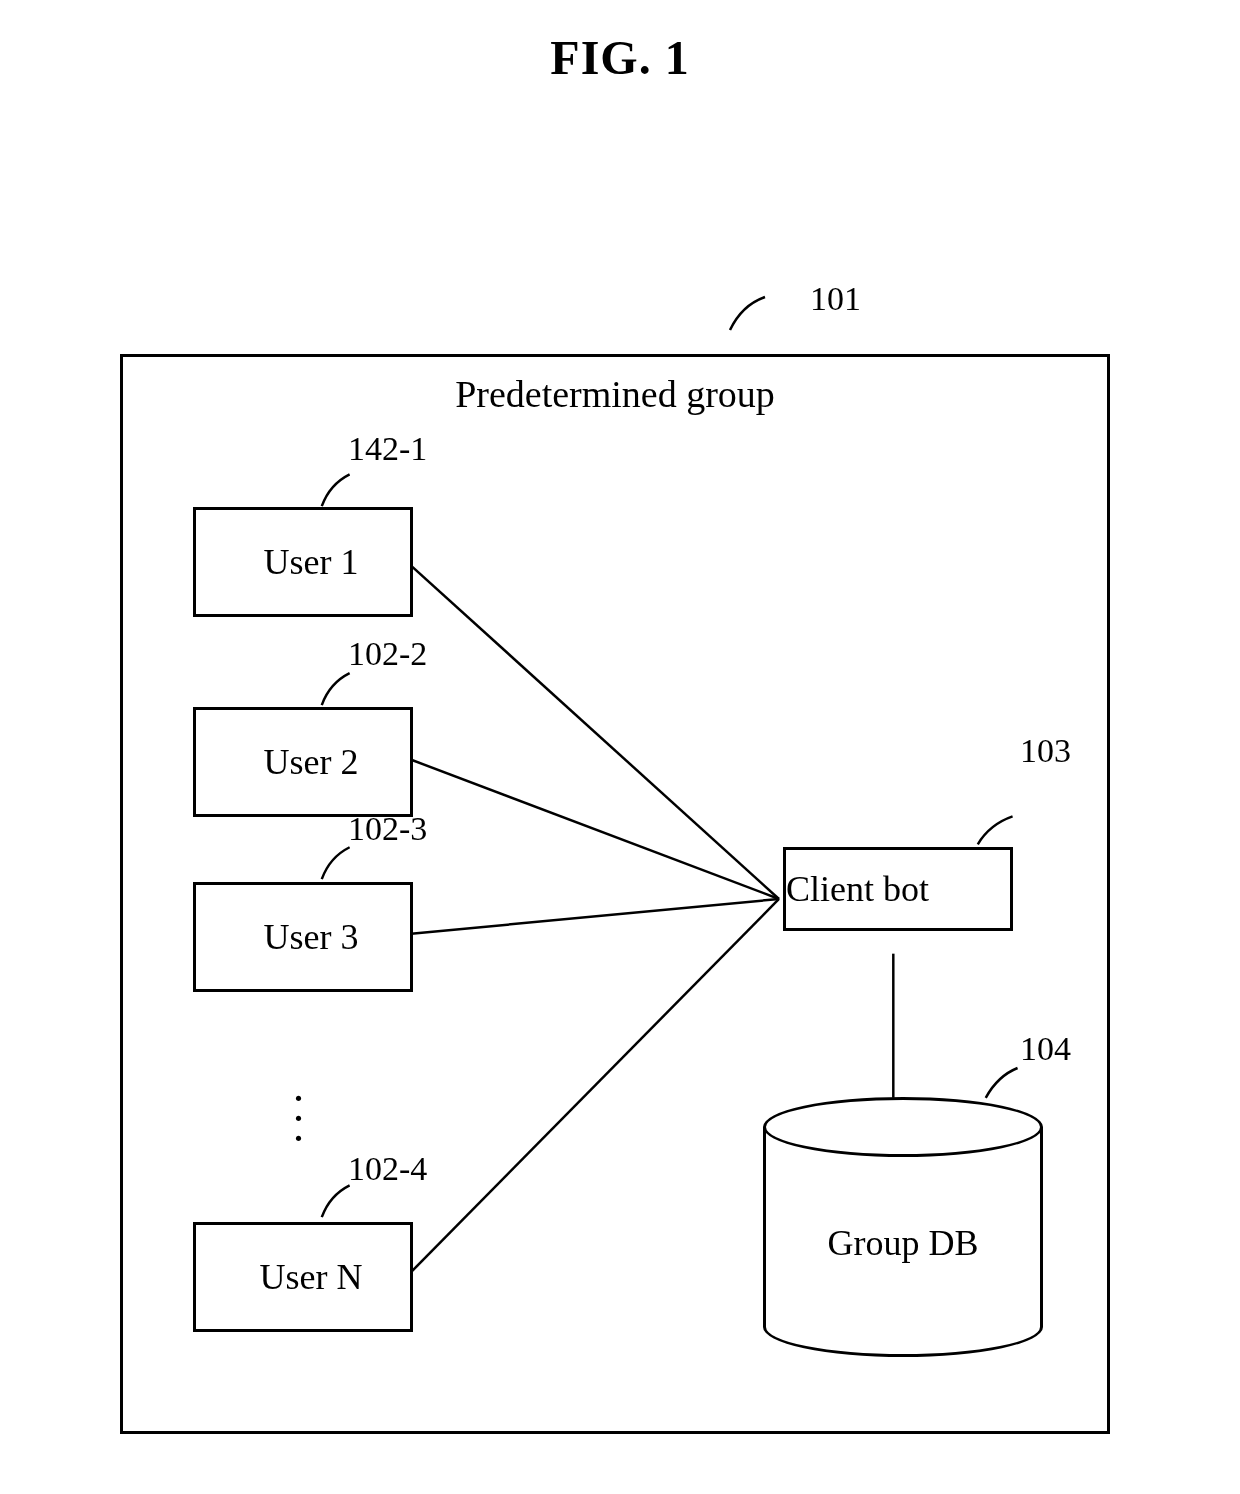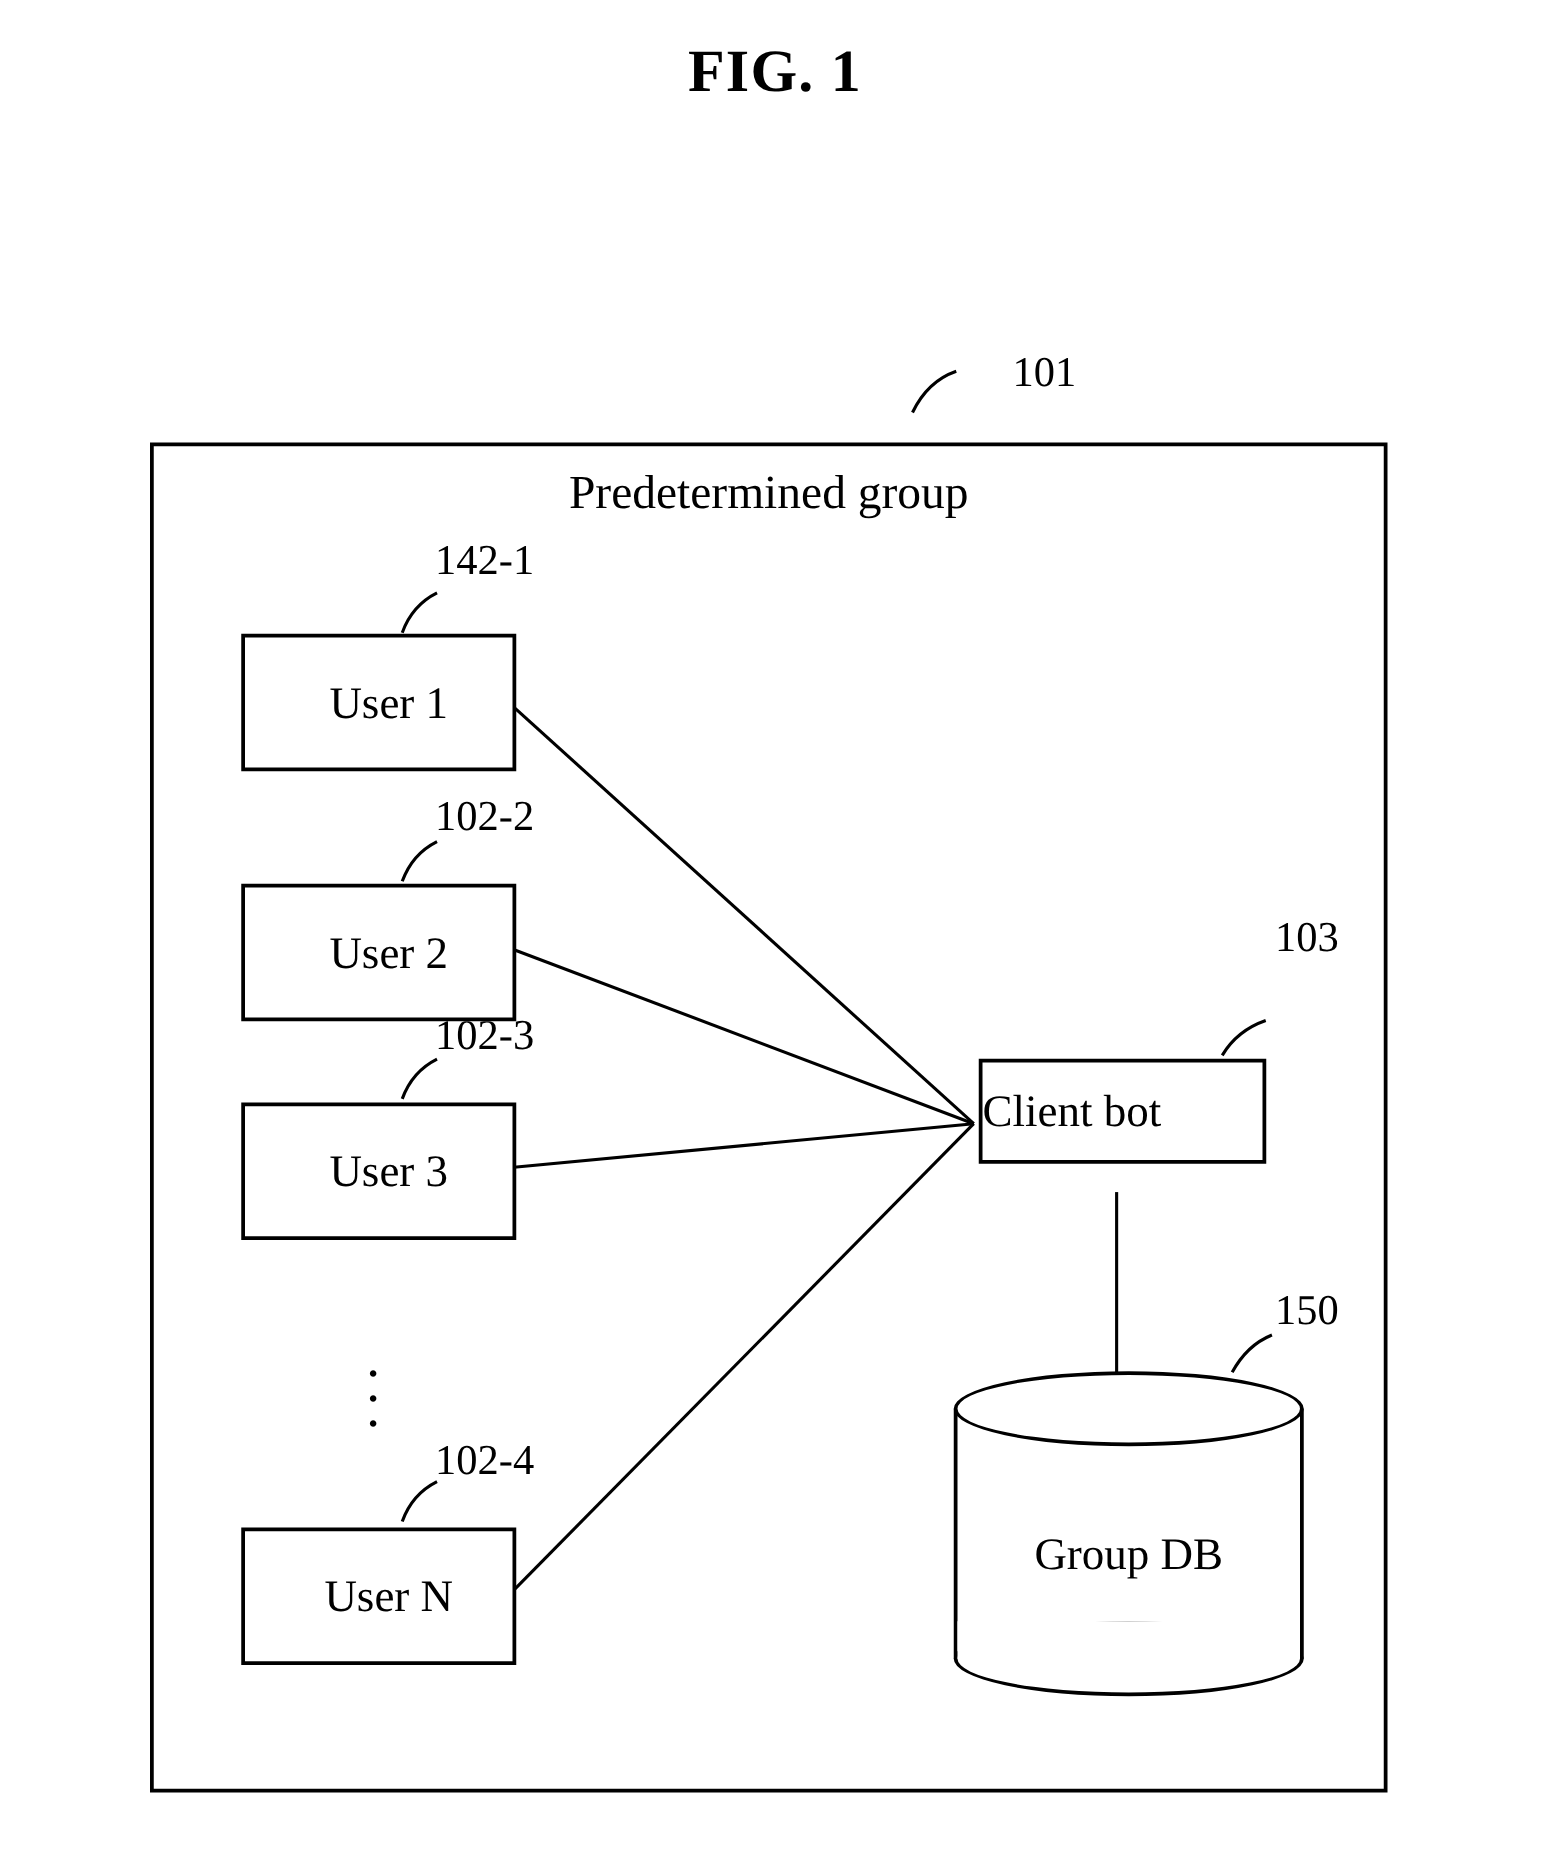--- a/index.html
+++ b/index.html
@@ -180,21 +180,21 @@
 <div class="page">
 
   <div class="fig-title">FIG. 1</div>
 
   <div class="ref-label ref-101">101</div>
   <div class="ref-label ref-102-1">142-1</div>
   <div class="ref-label ref-102-2">102-2</div>
   <div class="ref-label ref-102-3">102-3</div>
   <div class="ref-label ref-102-4">102-4</div>
   <div class="ref-label ref-103">103</div>
-  <div class="ref-label ref-104">150</div>
+  <div class="ref-label ref-104">104</div>
 
   <div class="outer-box">
 
     <div class="group-title">Predetermined group</div>
 
     <div class="user-box user1">
       <span>User 1</span>
     </div>
     <div class="user-box user2">
       <span>User 2</span>

